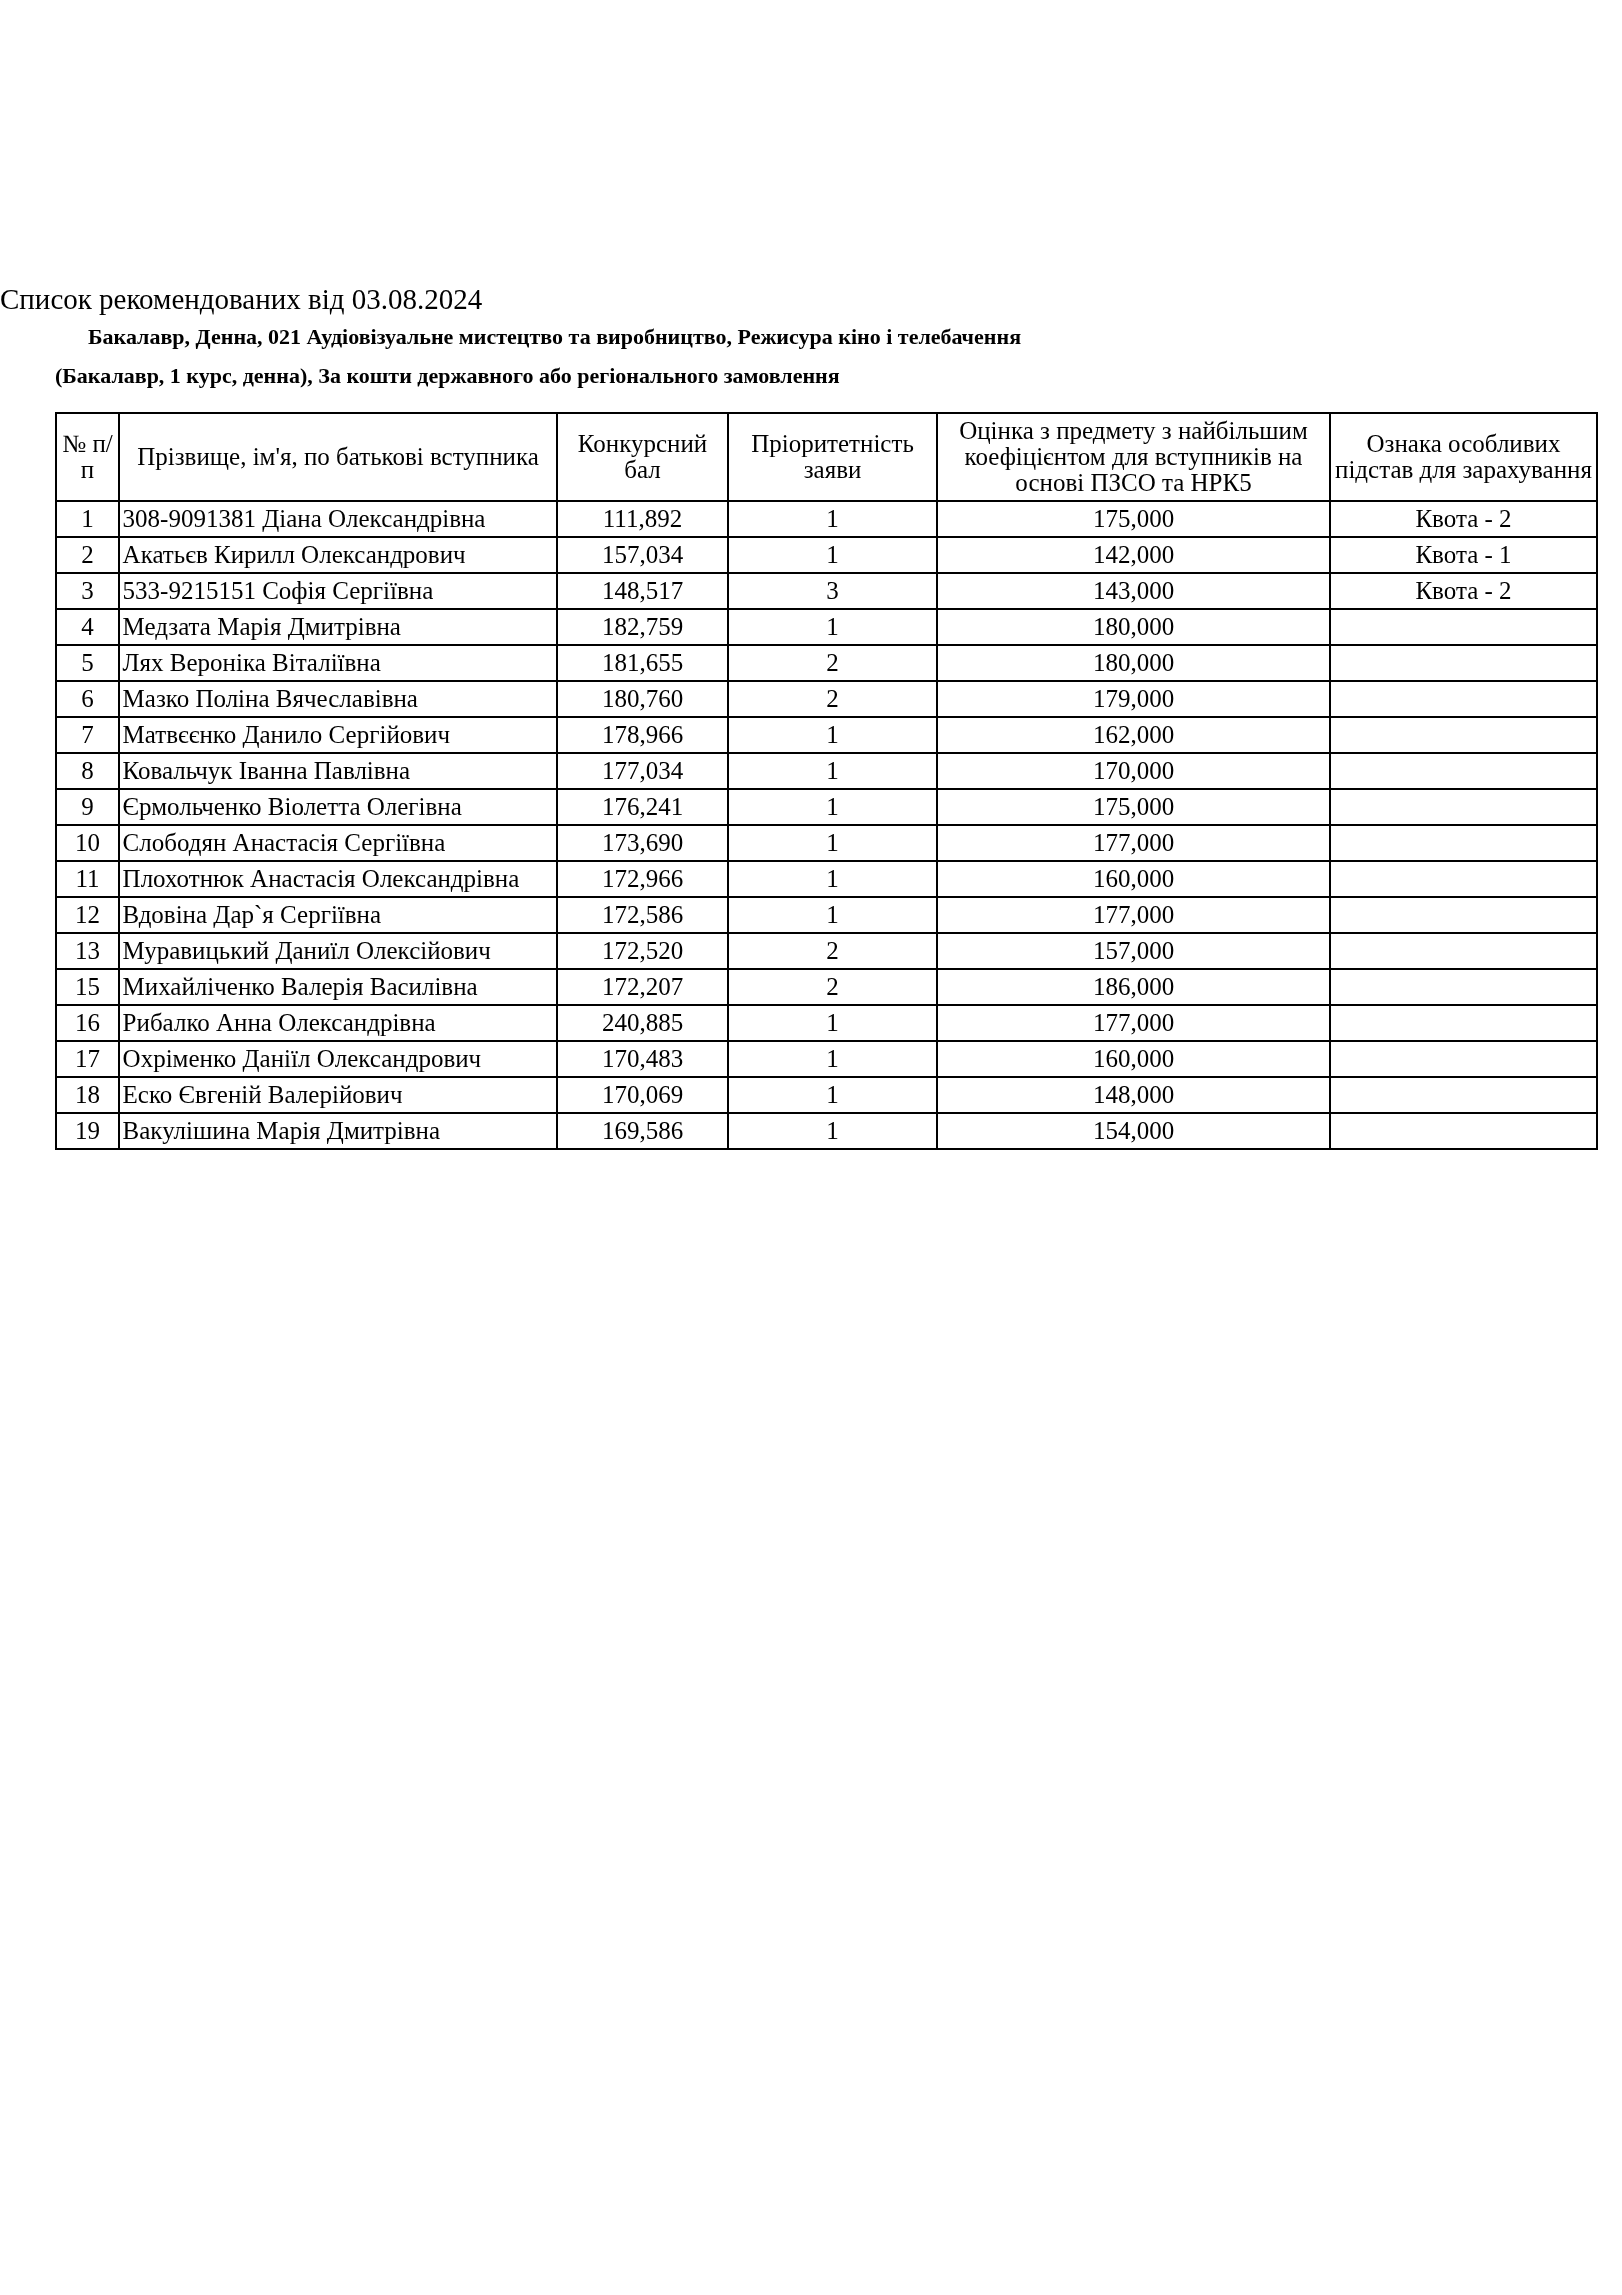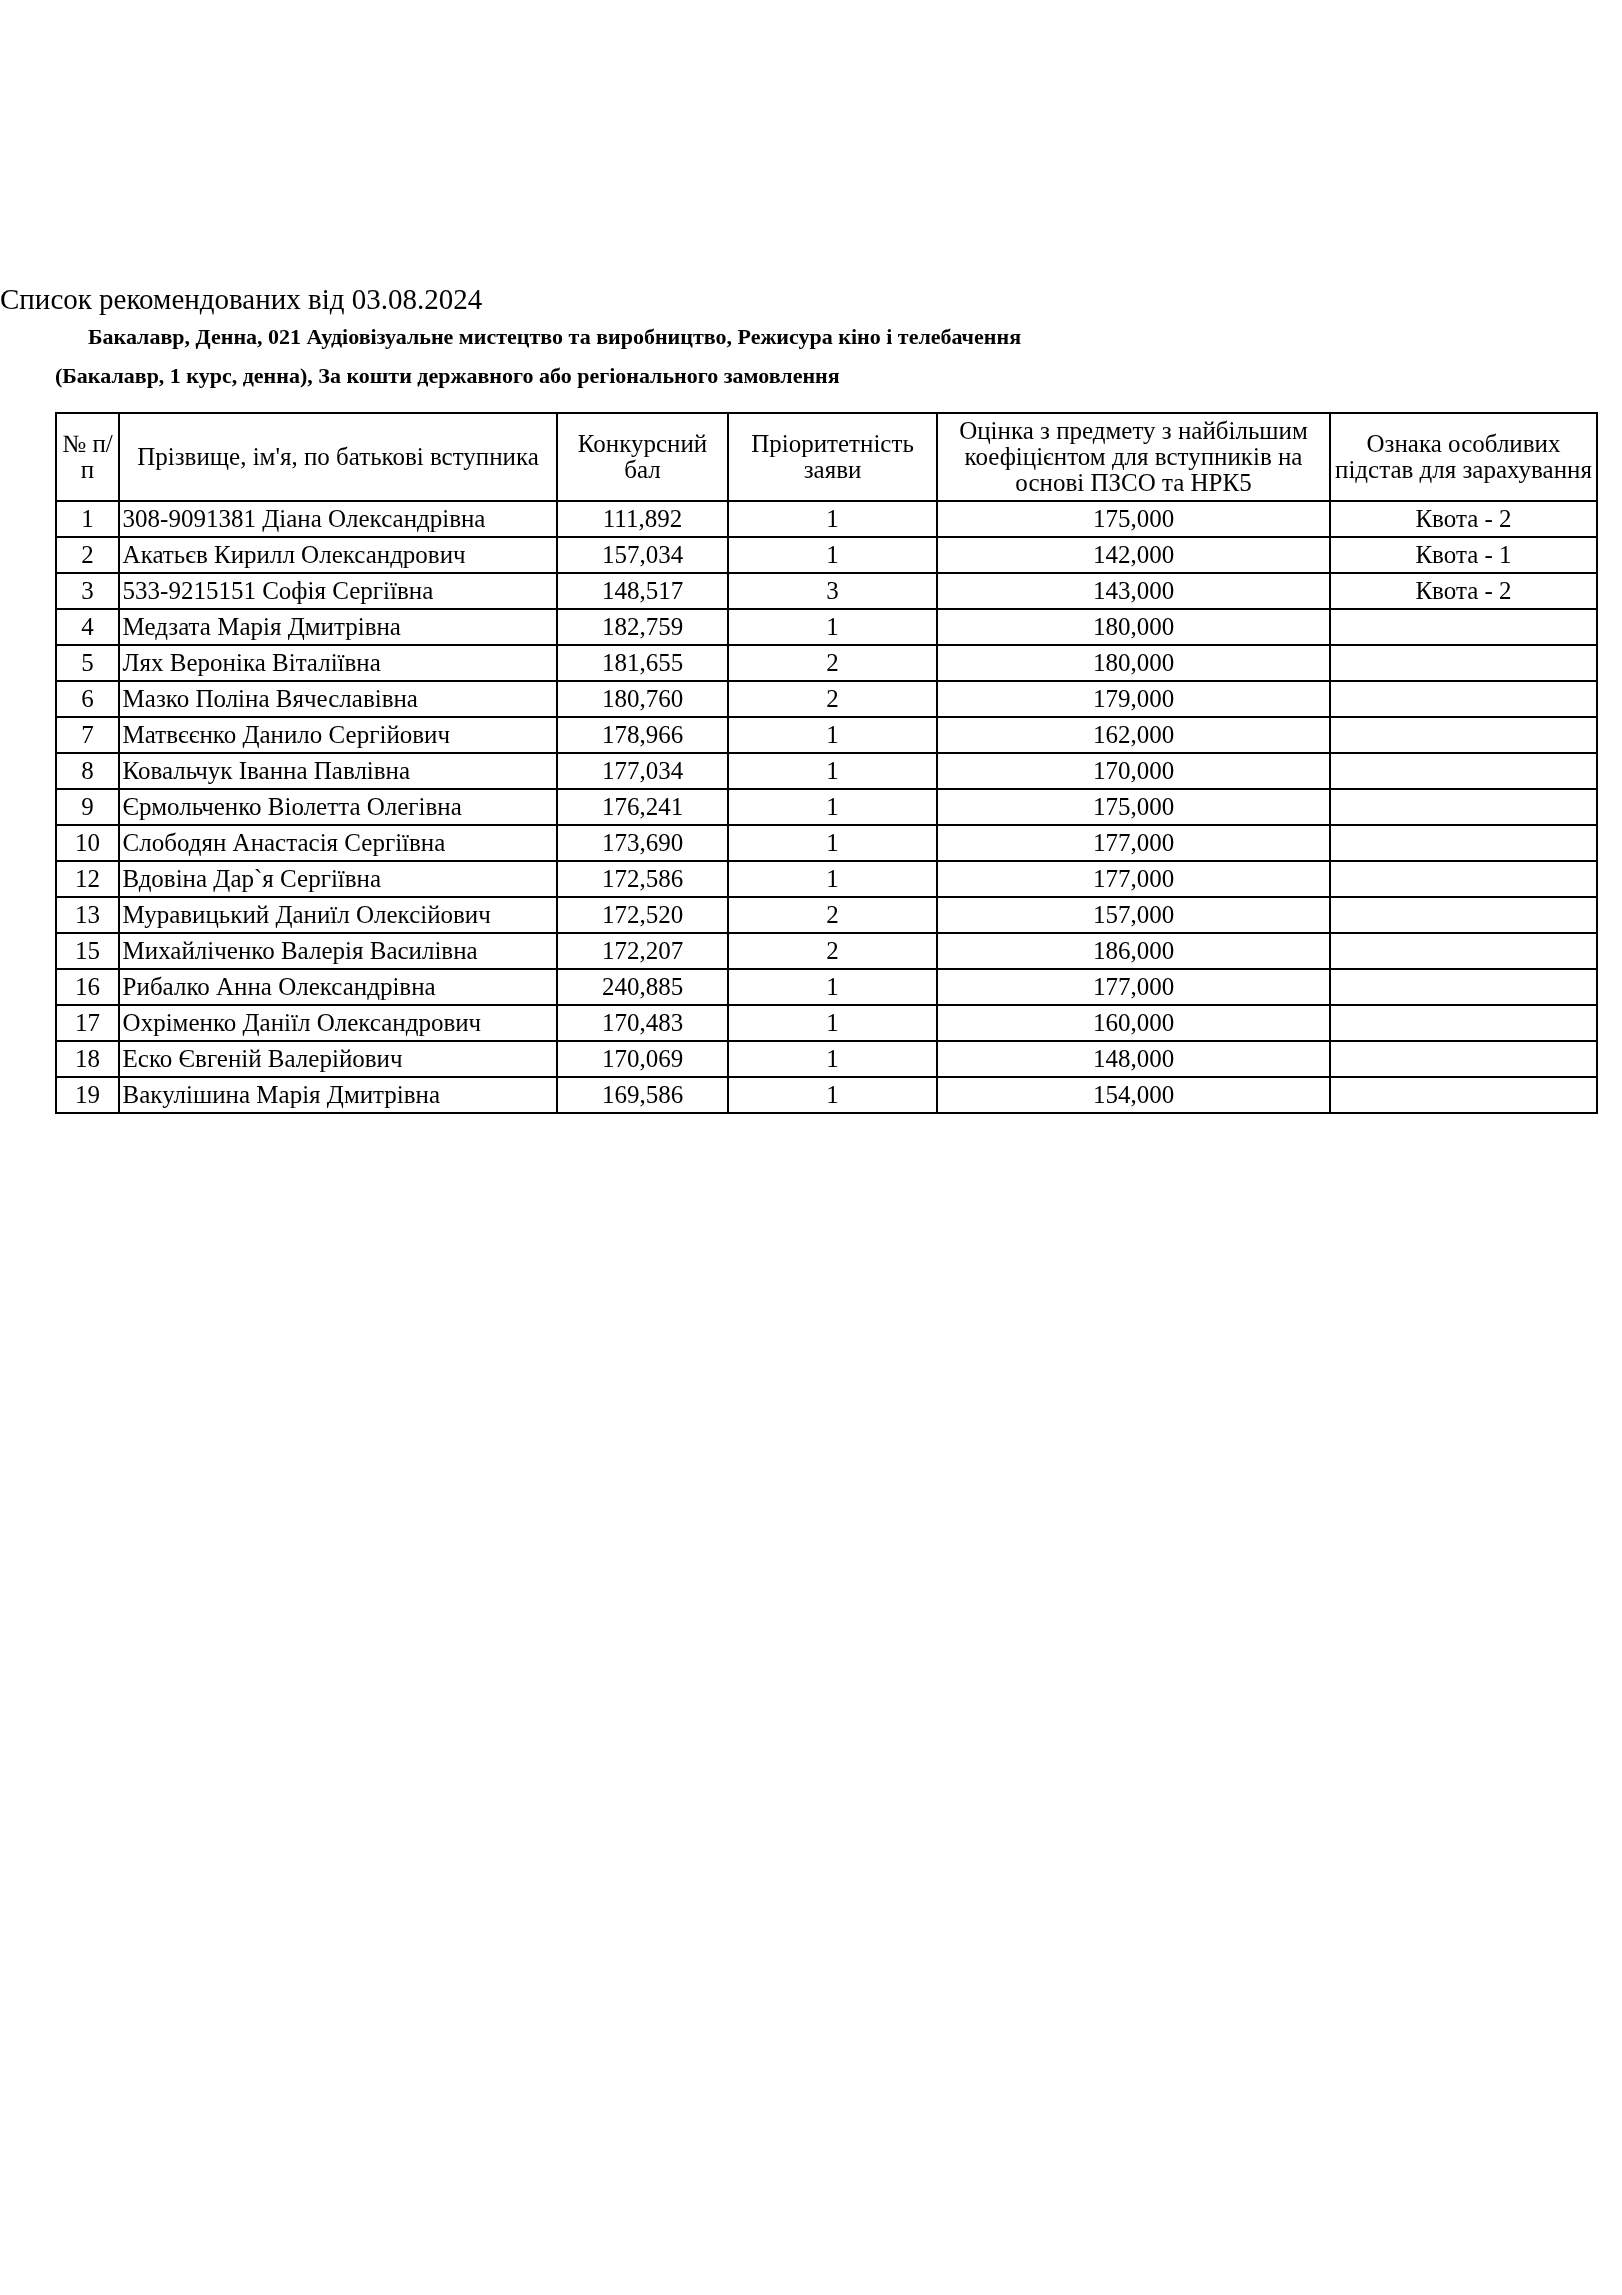--- a/index.html
+++ b/index.html
@@ -144,20 +144,28 @@
       </tr>
       <tr>
         <td class="c-num">10</td>
         <td class="c-name">Слободян Анастасія Сергіївна</td>
         <td class="c-score">173,690</td>
         <td class="c-prio">1</td>
         <td class="c-grade">177,000</td>
         <td class="c-quota"></td>
       </tr>
       <tr>
+        <td class="c-num">11</td>
+        <td class="c-name">Плохотнюк Анастасія Олександрівна</td>
+        <td class="c-score">172,966</td>
+        <td class="c-prio">1</td>
+        <td class="c-grade">160,000</td>
+        <td class="c-quota"></td>
+      </tr>
+      <tr>
         <td class="c-num">12</td>
         <td class="c-name">Вдовіна Дар`я Сергіївна</td>
         <td class="c-score">172,586</td>
         <td class="c-prio">1</td>
         <td class="c-grade">177,000</td>
         <td class="c-quota"></td>
       </tr>
       <tr>
         <td class="c-num">13</td>
         <td class="c-name">Муравицький Даниїл Олексійович</td>

